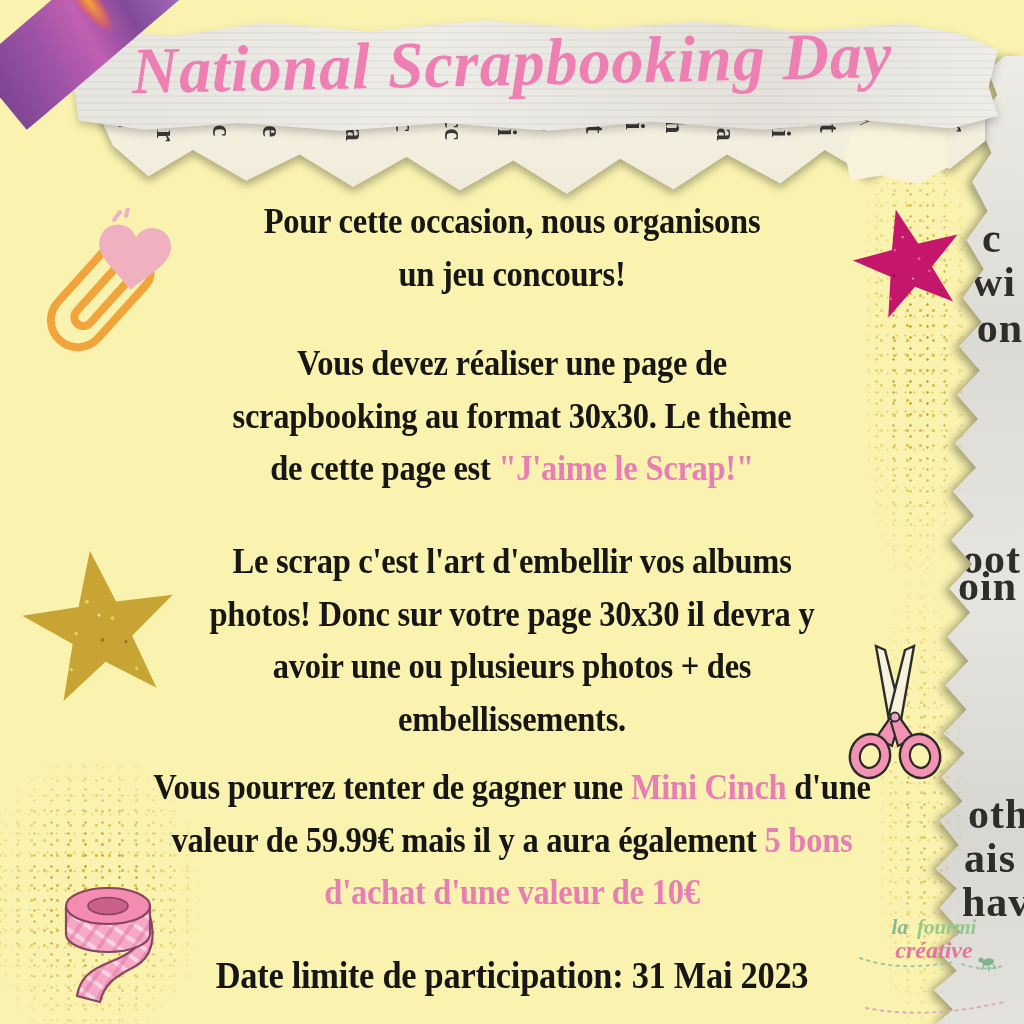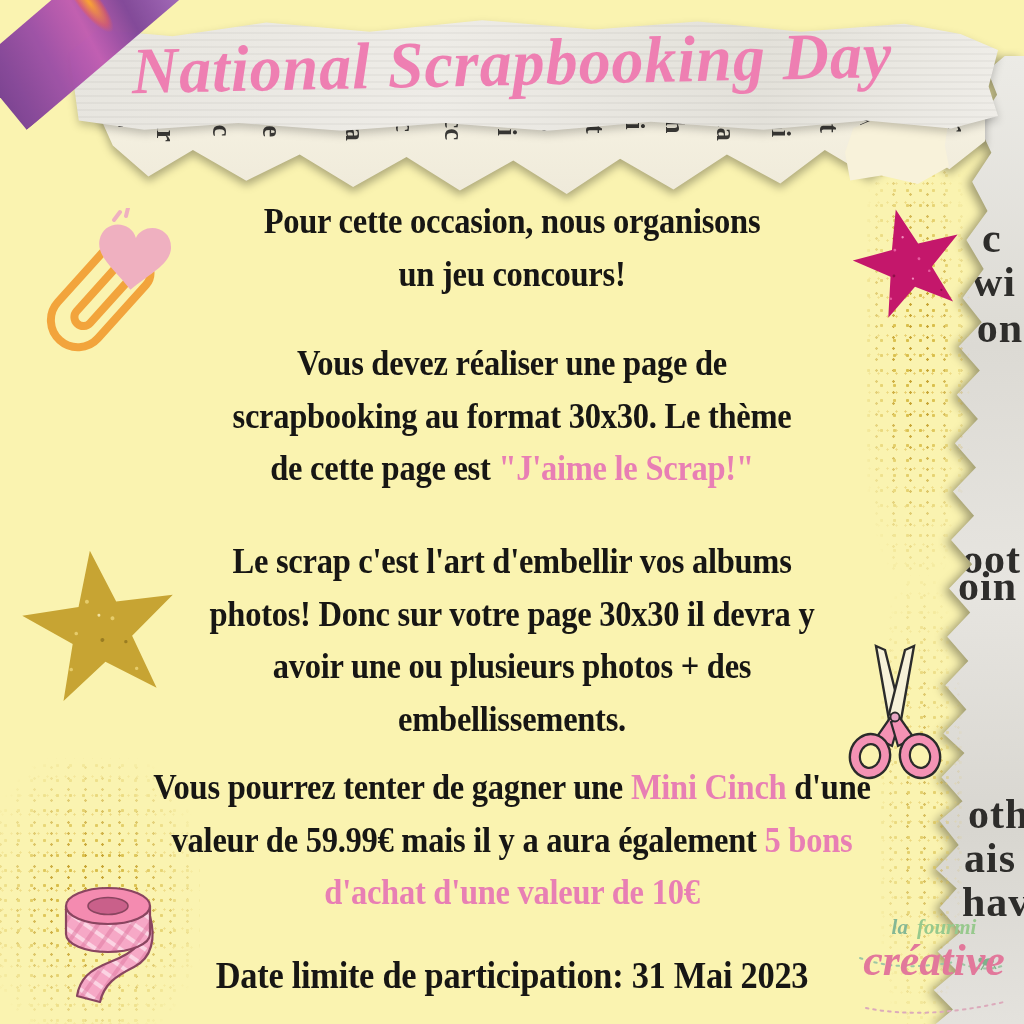--- a/index.html
+++ b/index.html
@@ -63,21 +63,21 @@
 
   
   .deco{position:absolute;z-index:4;}
 
   
   .logo{position:absolute;right:6px;bottom:4px;width:168px;height:104px;z-index:6;
     text-align:center;font-style:italic;font-weight:700;line-height:1.05;}
   .logo .l1{font-size:21px;}
   .logo .w1{color:#85B794;margin-right:9px;}
   .logo .w2{color:#97C98D;}
-  .logo .l2{font-size:44px;color:#E2789B;text-align:center;}
+  .logo .l2{font-size:24px;color:#E2789B;text-align:center;}
   .logo svg{position:absolute;inset:0;z-index:-1;}
 </style>
 </head>
 <body>
 
 <div class="canvas">
 
   <div class="right-strip-wrap">
     <div class="right-strip">
       <span class="strip-frag" style="left:54px;top:158px">c</span>

